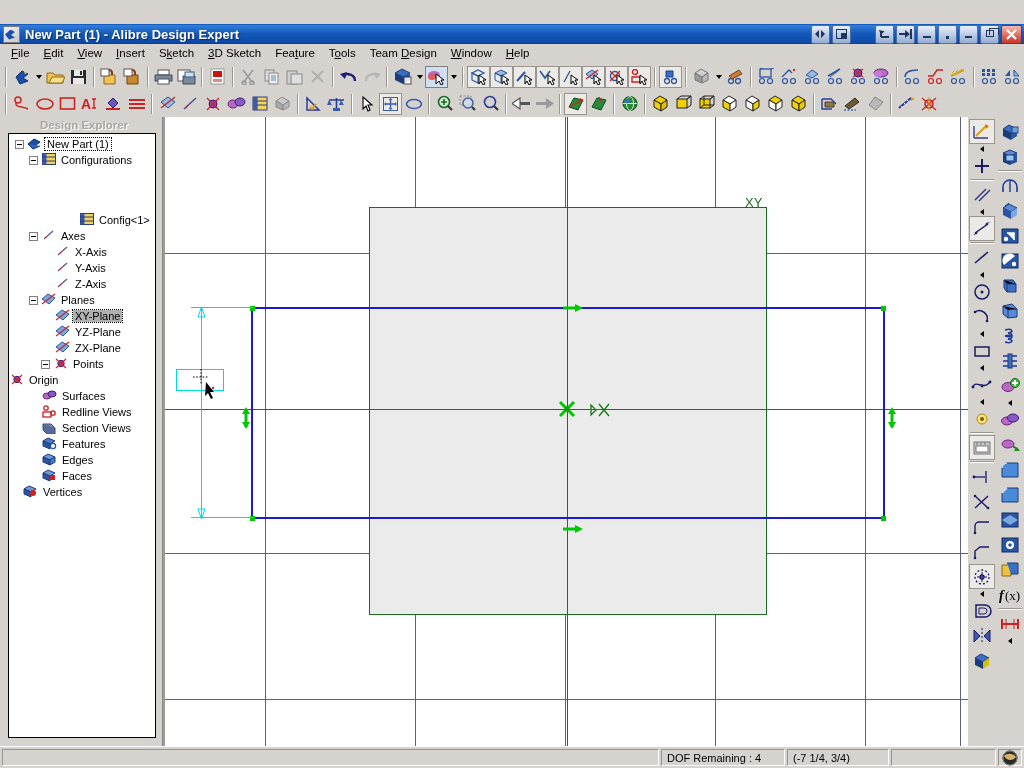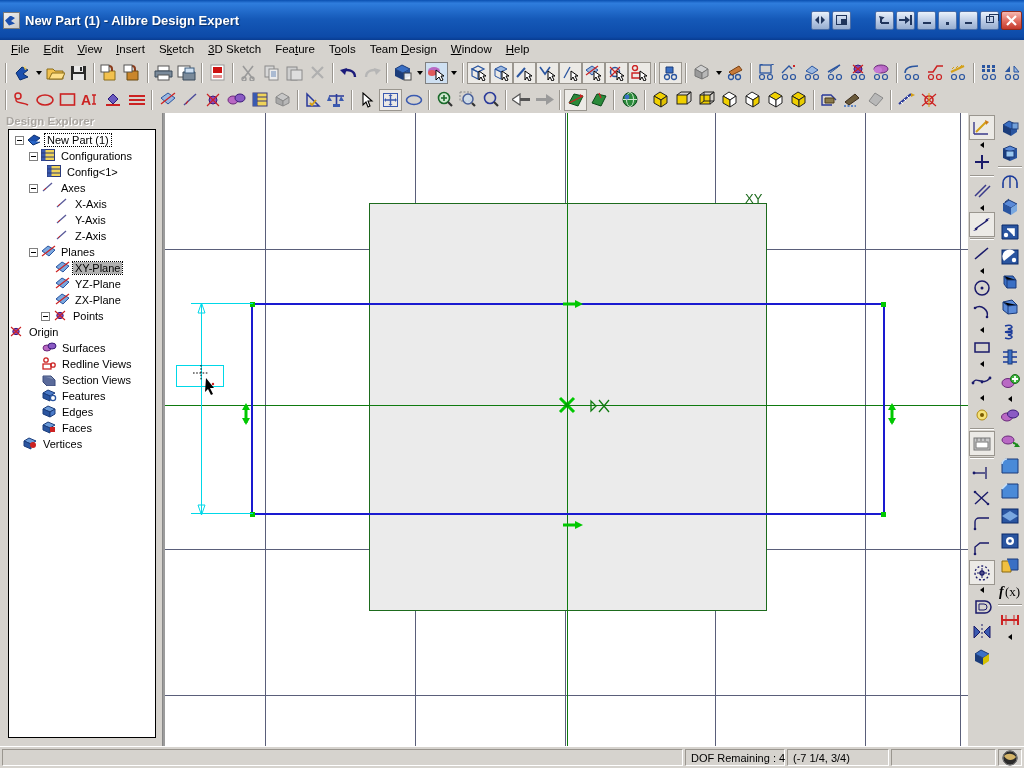--- a/index.html
+++ b/index.html
@@ -13,25 +13,26 @@
   }
   #app {
     position: relative;
     width: 1024px; height: 768px;
     background: #d6d3ce;
     display: flex; flex-direction: column;
   }
 
   
   .titlebar {
-    height: 40px;
+    height: 20px;
     background: linear-gradient(180deg,#0a4fb0 0%, #2f7ddd 8%, #1559b8 48%, #0d4aa8 92%, #083c91 100%);
     display: flex; align-items: center;
     padding: 0 2px 0 3px;
     position: relative;
+    margin-top: 24px;
   }
   .title-icon {
     width: 17px; height: 17px;
     background: linear-gradient(145deg,#f2f2f2,#c8c8c8);
     border: 1px solid #7a7a7a;
     position: relative; margin-right: 5px;
     flex: 0 0 auto;
   }
   .title-icon::before {
     content:""; position:absolute; left:1px; top:3px;
@@ -113,20 +114,21 @@
   }
   .tb-arrow::after{
     content:""; border-left:3px solid transparent;border-right:3px solid transparent;
     border-top:4px solid #000; display:block;
   }
 
   
   .main {
     flex:1 1 auto; display:flex; position:relative; background:#d6d3ce;
     overflow:hidden;
+    text-align:center;
   }
 
   
   .explorer {
     width:162px; flex:0 0 162px;
     background:#d6d3ce;
     display:flex; flex-direction:column;
     position:relative;
   }
   .explorer-title {
@@ -879,21 +881,21 @@
           <span class="ticon">
             <svg width="14" height="12">
                 <rect x="0.5" y="0.5" width="13" height="11" fill="#f0d45a" stroke="#2a3a7a"></rect>
                 <rect x="0.5" y="0.5" width="4" height="11" fill="#3a5ab0"></rect>
                 <path d="M0,4 h14 M0,8 h14" stroke="#2a3a7a"></path>
               </svg>
           </span>
           <span class="tlabel">Configurations</span>
         </div>
 
-        <div class="tnode" style="padding-left:38px;">
+        <div class="tnode" style="padding-left:70px;margin-top:44px;">
           <span class="ticon">
             <svg width="14" height="12">
                 <rect x="0.5" y="0.5" width="13" height="11" fill="#f0d45a" stroke="#2a3a7a"></rect>
                 <rect x="0.5" y="0.5" width="4" height="11" fill="#3a5ab0"></rect>
                 <path d="M0,4 h14 M0,8 h14" stroke="#2a3a7a"></path>
               </svg>
           </span>
           <span class="tlabel">Config&lt;1&gt;</span>
         </div>
 
@@ -1435,21 +1437,21 @@
             </svg>
         </div>
         <div class="rt-flyout"></div>
       </div>
 
     </div>
   </div>
 
   <div class="statusbar">
     <div class="sb-cell sb-grow" style="flex:2 1 auto;"></div>
-    <div class="sb-cell" style="width:100px;">DOF Remaining : 4</div>
+    <div class="sb-cell" style="width:124px;">DOF Remaining : 4</div>
     <div class="sb-cell" style="width:102px;">(-7 1/4,  3/4)</div>
     <div class="sb-cell" style="width:105px;"></div>
     <div class="sb-icon">
       <svg width="16" height="16">
           <circle cx="8" cy="8" r="7" fill="#2a2a2a" stroke="#111"></circle>
           <path d="M2,6 C5,3 11,3 14,7 C11,11 5,11 2,6 Z" fill="#d4b468"></path>
           <circle cx="8" cy="8" r="7" fill="none" stroke="#888"></circle>
         </svg>
     </div>
   </div>

